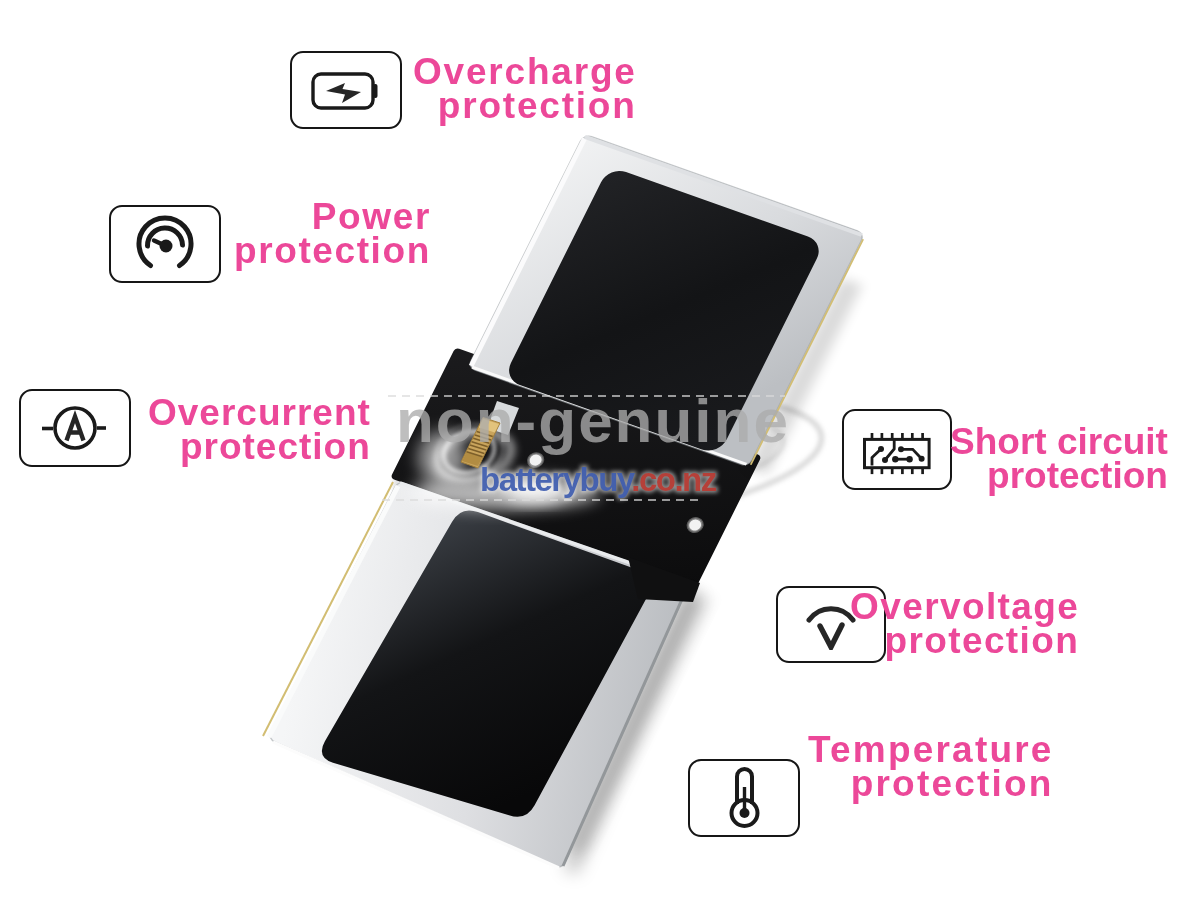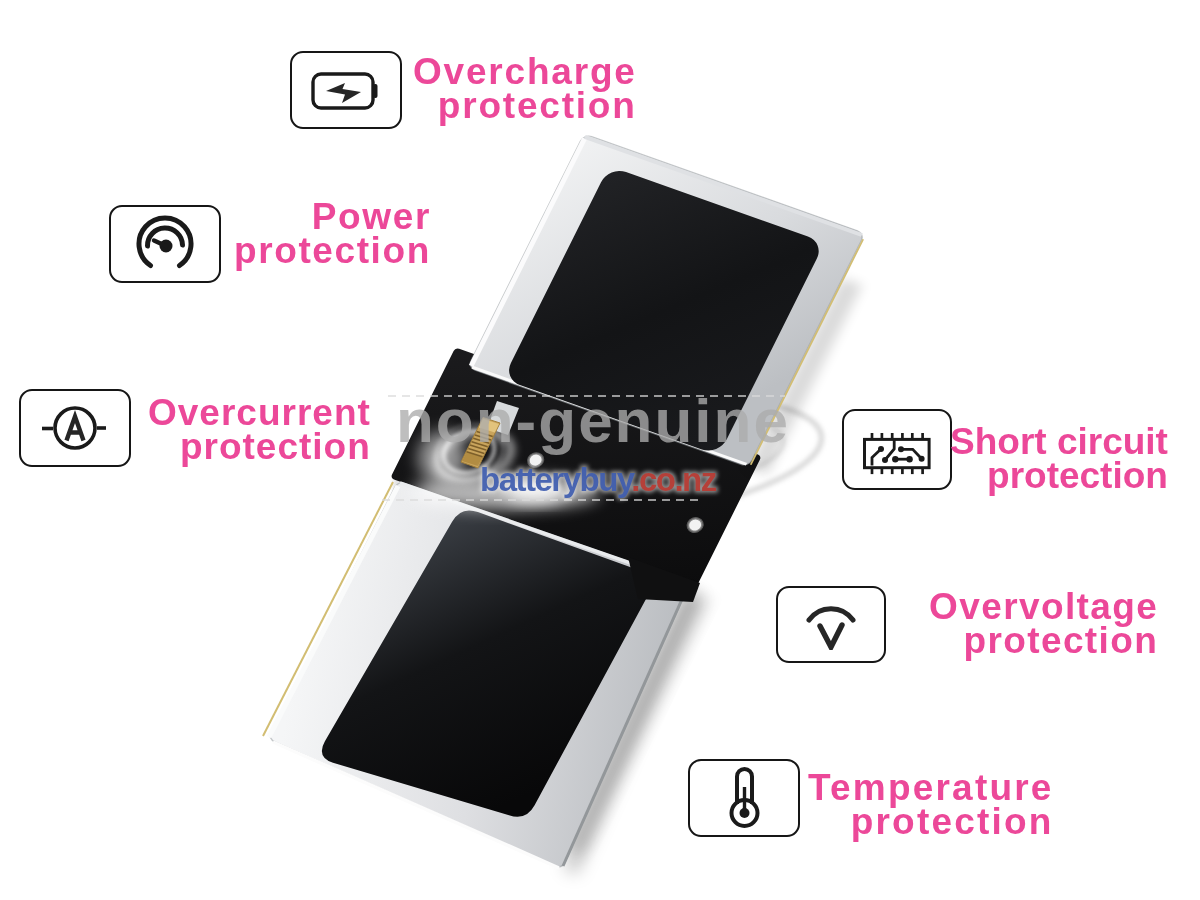--- a/index.html
+++ b/index.html
@@ -188,23 +188,23 @@
   </svg>
 </div>
 <div class="ctext" style="left:950px;top:415.5px;letter-spacing:0px;margin-top:9px;">Short circuit<br>protection</div>
 
 <div class="ibox" style="left:776px;top:586px;width:110px;height:77px;">
   <svg width="50" height="50" viewBox="0 0 50 50">
     <path d="M 3 20 A 27 27 0 0 1 47 20" fill="none" stroke="#262626" stroke-width="5" stroke-linecap="round"></path>
     <path d="M 14 26 L 25 47 L 36 25" fill="none" stroke="#262626" stroke-width="5.4" stroke-linecap="round"></path>
   </svg>
 </div>
-<div class="ctext" style="left:929px;top:589.5px;letter-spacing:1.4px;">Overvoltage<br>protection</div>
+<div class="ctext" style="left:850px;top:589.5px;letter-spacing:1.4px;">Overvoltage<br>protection</div>
 
 <div class="ibox" style="left:688px;top:759px;width:112px;height:78px;">
   <svg width="32" height="62" viewBox="0 0 32 62">
     <path d="M 9 37 V 9.5 A 7.5 7.5 0 0 1 24 9.5 V 37" fill="none" stroke="#1a1a1a" stroke-width="4"></path>
     <circle cx="16.5" cy="46" r="13" fill="none" stroke="#1a1a1a" stroke-width="4"></circle>
     <line x1="16.5" y1="20" x2="16.5" y2="42" stroke="#1a1a1a" stroke-width="3.4"></line>
     <circle cx="16.5" cy="46" r="5" fill="#1a1a1a"></circle>
   </svg>
 </div>
-<div class="ctext" style="left:808px;top:771px;letter-spacing:2.2px;">Temperature<br>protection</div>
+<div class="ctext" style="left:808px;top:733px;letter-spacing:2.2px;">Temperature<br>protection</div>
 
 </body></html>

